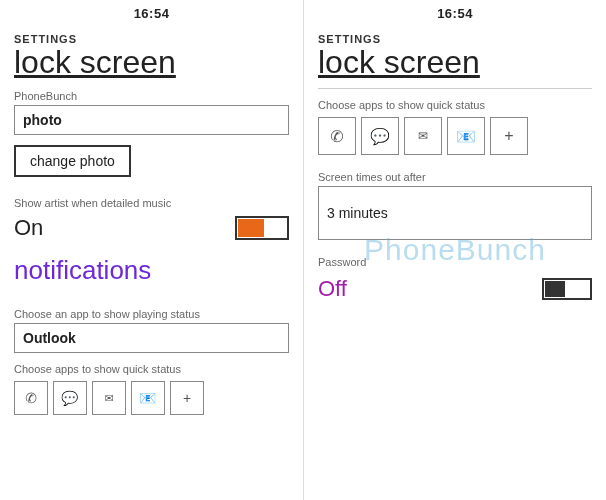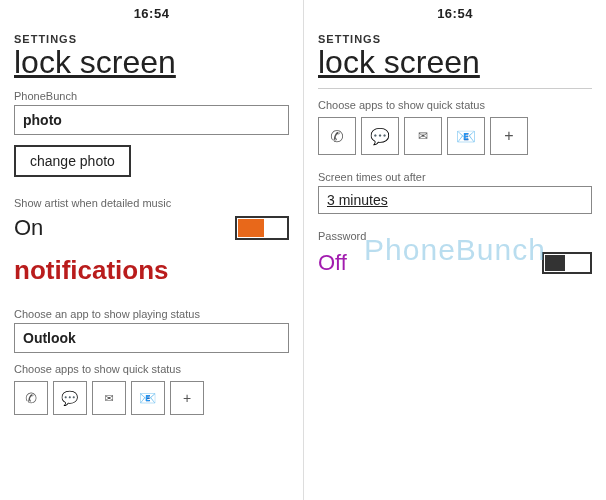--- a/index.html
+++ b/index.html
@@ -136,22 +136,22 @@
 
     .toggle-small-thumb {
       width: 20px;
       height: 16px;
       background: #333;
       margin-left: 1px;
     }
 
     .section-title {
       font-size: 26px;
-      font-weight: 700;
-      color: #b91c1c;
+      font-weight: 400;
+      color: #6d28d9;
       margin-top: 14px;
       margin-bottom: 22px;
     }
 
     .quick-status-row {
       display: flex;
       gap: 5px;
       margin-top: 6px;
       flex-wrap: wrap;
     }
@@ -192,26 +192,25 @@
       color: rgba(100,180,220,0.45);
       white-space: nowrap;
       pointer-events: none;
       z-index: 10;
       letter-spacing: 1px;
     }
 
     .screen-timeout-input {
       width: 100%;
       border: 1.5px solid #888;
-      padding: 5px 8px;
+      padding: 18px 8px;
       font-size: 14px;
       color: #222;
       background: #fff;
       outline: none;
-      text-decoration: underline;
     }
 
     .password-row {
       display: flex;
       align-items: center;
       justify-content: space-between;
       margin-top: 8px;
     }
 
     .off-text {

